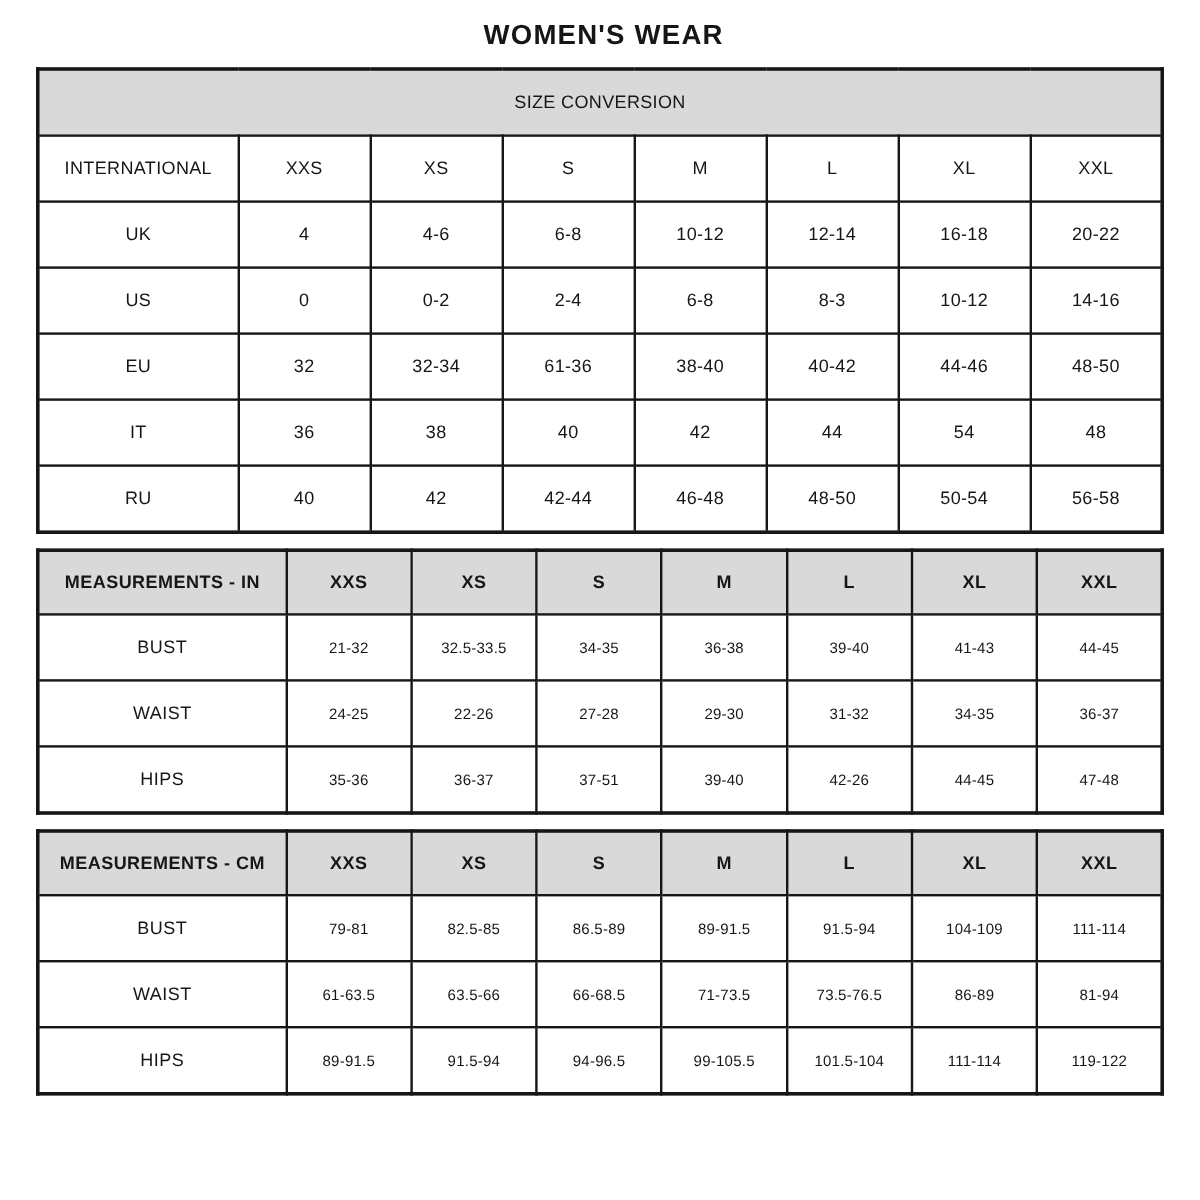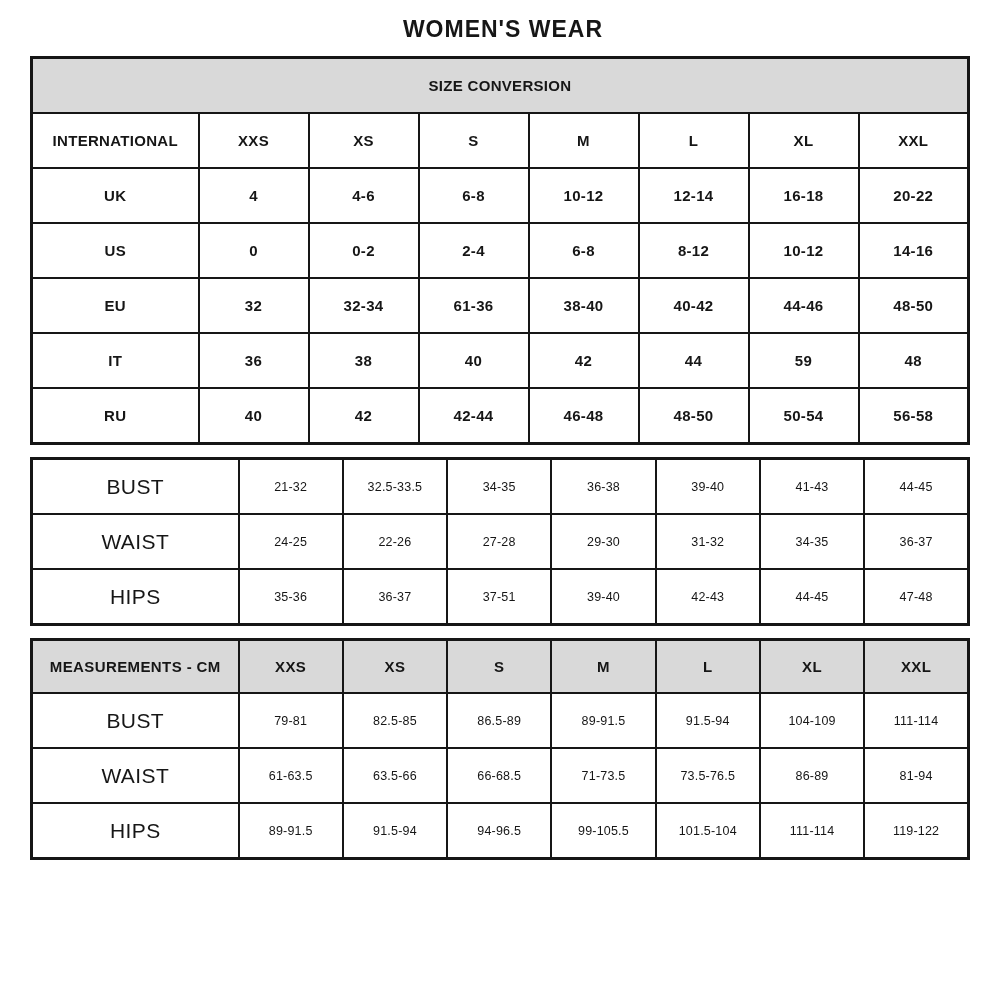--- a/index.html
+++ b/index.html
@@ -39,33 +39,33 @@
   }
   
   .banner {
     height: 46px;
     background: #d9d9d9;
     font-size: 15px;
     font-weight: 700;
     letter-spacing: 0.6px;
   }
   
-  .t1 td { height: 53px; font-size: 15px; font-weight: 700; letter-spacing: 0.3px; }
+  .t1 td { height: 53px; font-size: 15px; font-weight: 400; letter-spacing: 0.3px; }
   .t1 col.label-col { width: 167px; }
   
   .tm col.label-col { width: 207px; }
   .tm th {
     height: 51px;
     background: #d9d9d9;
     font-size: 15px;
     font-weight: 700;
     letter-spacing: 0.4px;
   }
   .tm td { height: 53px; font-size: 12.5px; font-weight: 400; letter-spacing: 0.2px; }
-  .tm td.row-label { font-size: 21px; letter-spacing: 0.4px; }
+  .tm td.row-label { font-size: 15px; letter-spacing: 0.4px; }
 </style>
 </head>
 <body>
 
 <div class="page">
 
   <div class="page-title">WOMEN'S WEAR</div>
 
   <table class="t1">
     <colgroup>
@@ -101,42 +101,42 @@
         <td>12-14</td>
         <td>16-18</td>
         <td>20-22</td>
       </tr>
       <tr>
         <td class="row-label">US</td>
         <td>0</td>
         <td>0-2</td>
         <td>2-4</td>
         <td>6-8</td>
-        <td>8-12</td>
+        <td>8-3</td>
         <td>10-12</td>
         <td>14-16</td>
       </tr>
       <tr>
         <td class="row-label">EU</td>
         <td>32</td>
         <td>32-34</td>
         <td>61-36</td>
         <td>38-40</td>
         <td>40-42</td>
         <td>44-46</td>
         <td>48-50</td>
       </tr>
       <tr>
         <td class="row-label">IT</td>
         <td>36</td>
         <td>38</td>
         <td>40</td>
         <td>42</td>
         <td>44</td>
-        <td>59</td>
+        <td>54</td>
         <td>48</td>
       </tr>
       <tr>
         <td class="row-label">RU</td>
         <td>40</td>
         <td>42</td>
         <td>42-44</td>
         <td>46-48</td>
         <td>48-50</td>
         <td>50-54</td>
@@ -151,20 +151,30 @@
         <col>
         <col>
         <col>
         <col>
         <col>
         <col>
         <col>
     </colgroup>
     <tbody>
       <tr>
+        <th>MEASUREMENTS - IN</th>
+        <th>XXS</th>
+        <th>XS</th>
+        <th>S</th>
+        <th>M</th>
+        <th>L</th>
+        <th>XL</th>
+        <th>XXL</th>
+      </tr>
+      <tr>
         <td class="row-label">BUST</td>
         <td>21-32</td>
         <td>32.5-33.5</td>
         <td>34-35</td>
         <td>36-38</td>
         <td>39-40</td>
         <td>41-43</td>
         <td>44-45</td>
       </tr>
       <tr>
@@ -176,21 +186,21 @@
         <td>31-32</td>
         <td>34-35</td>
         <td>36-37</td>
       </tr>
       <tr>
         <td class="row-label">HIPS</td>
         <td>35-36</td>
         <td>36-37</td>
         <td>37-51</td>
         <td>39-40</td>
-        <td>42-43</td>
+        <td>42-26</td>
         <td>44-45</td>
         <td>47-48</td>
       </tr>
     </tbody>
   </table>
 
   <table class="tm">
     <colgroup>
       <col class="label-col">
         <col>

